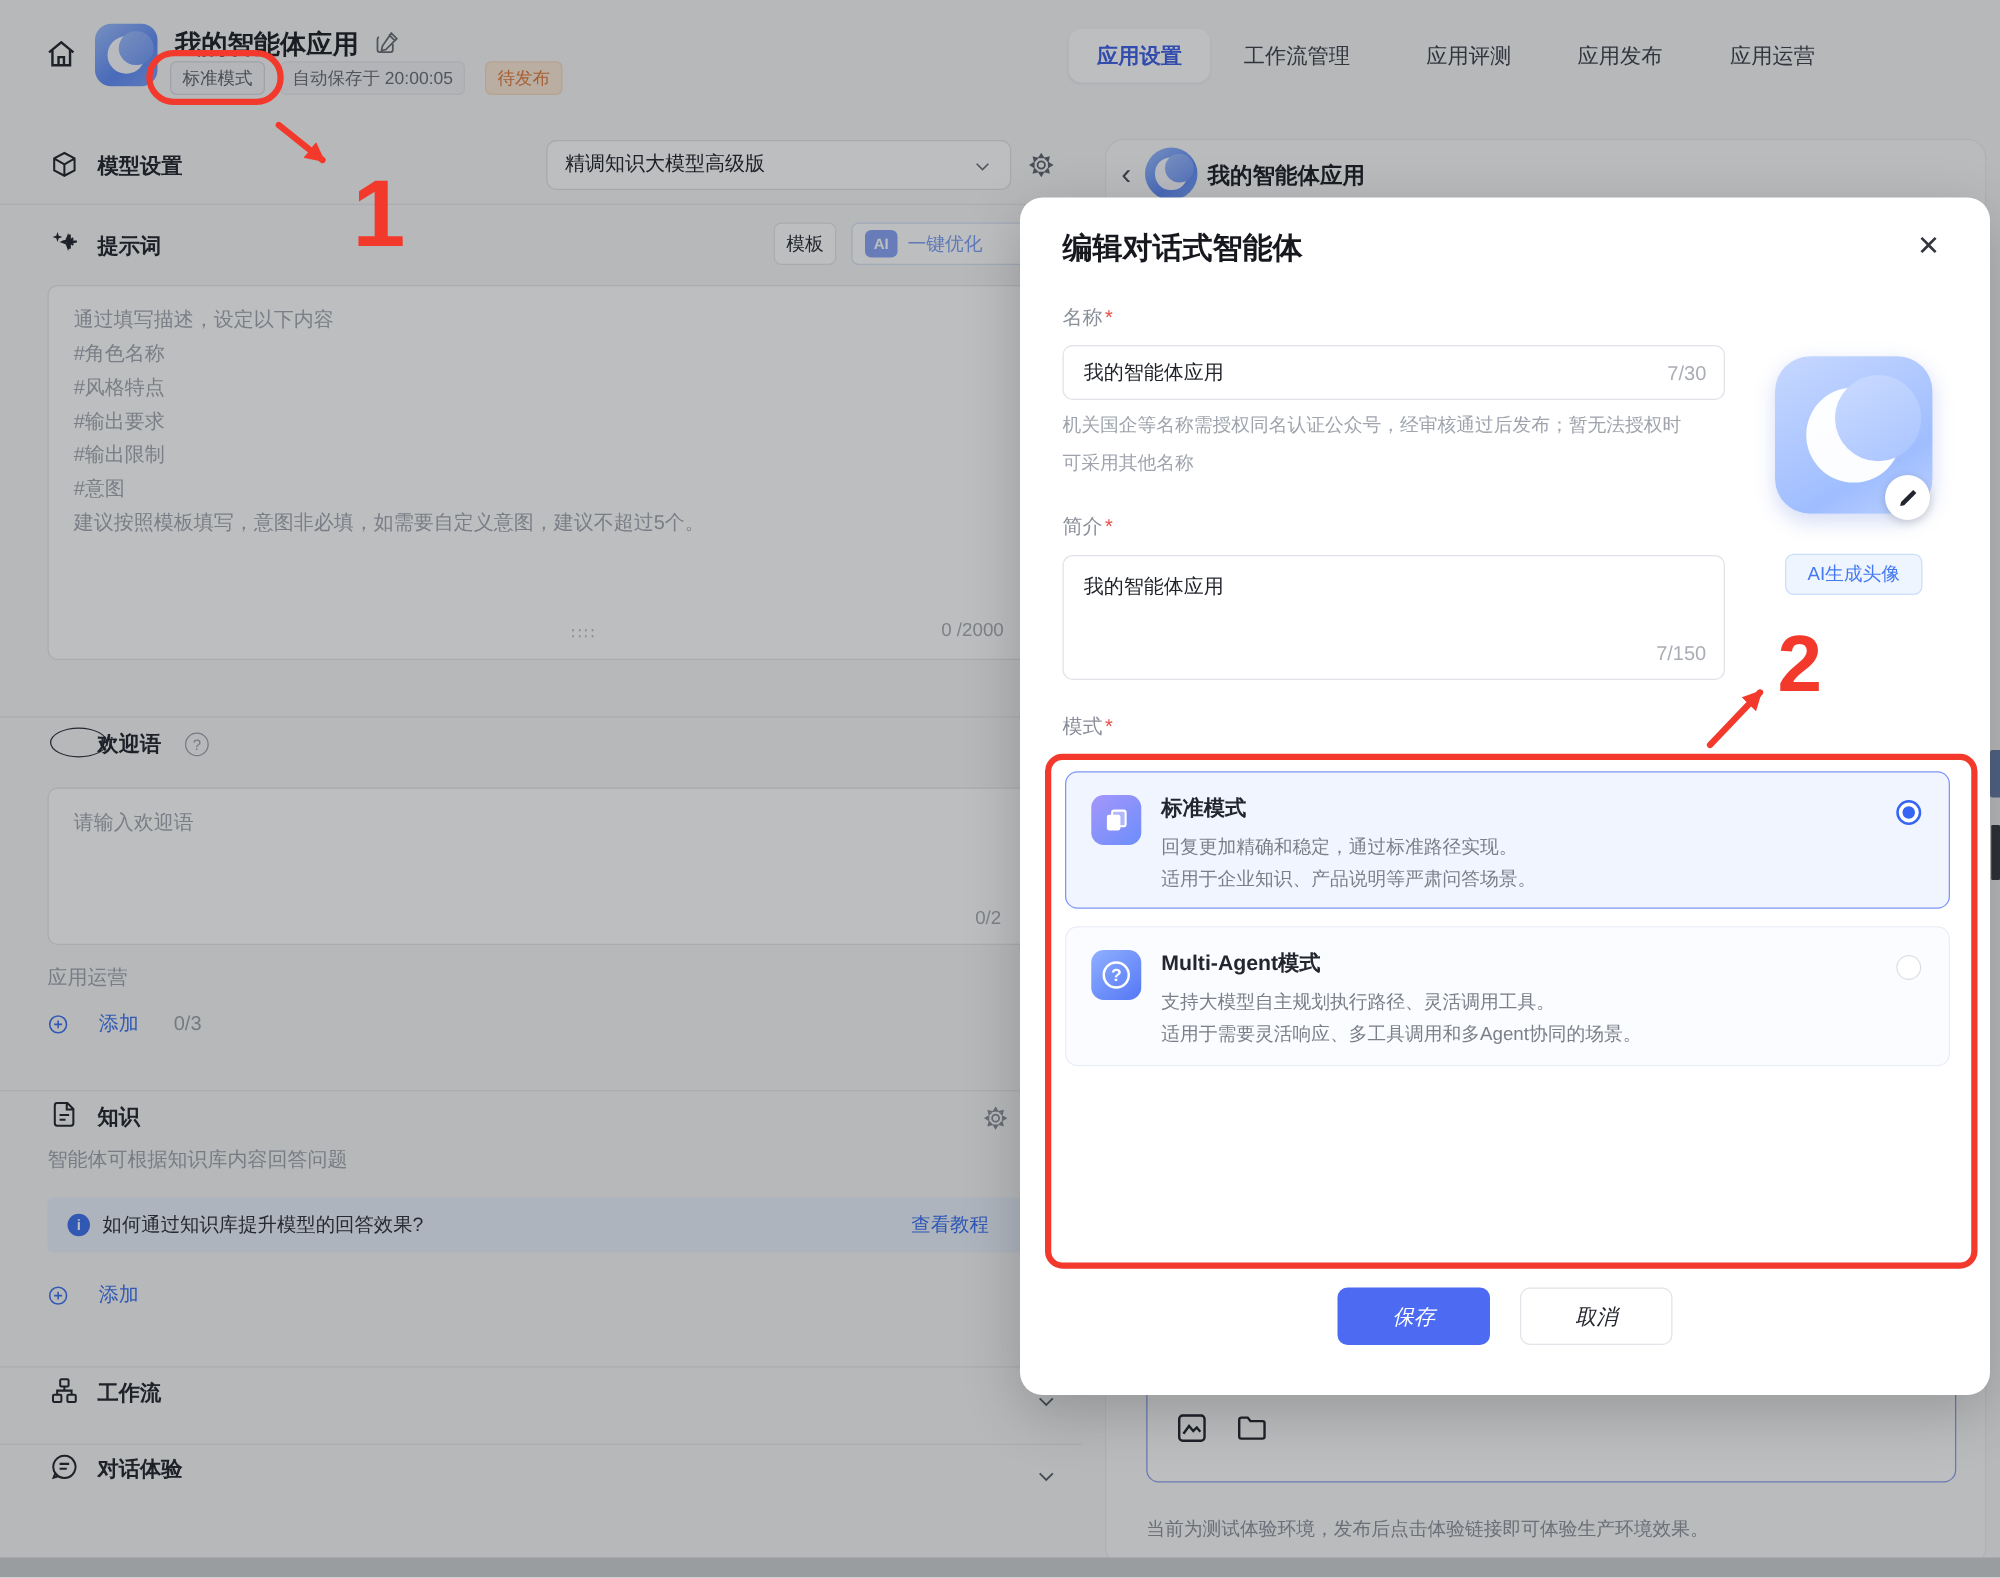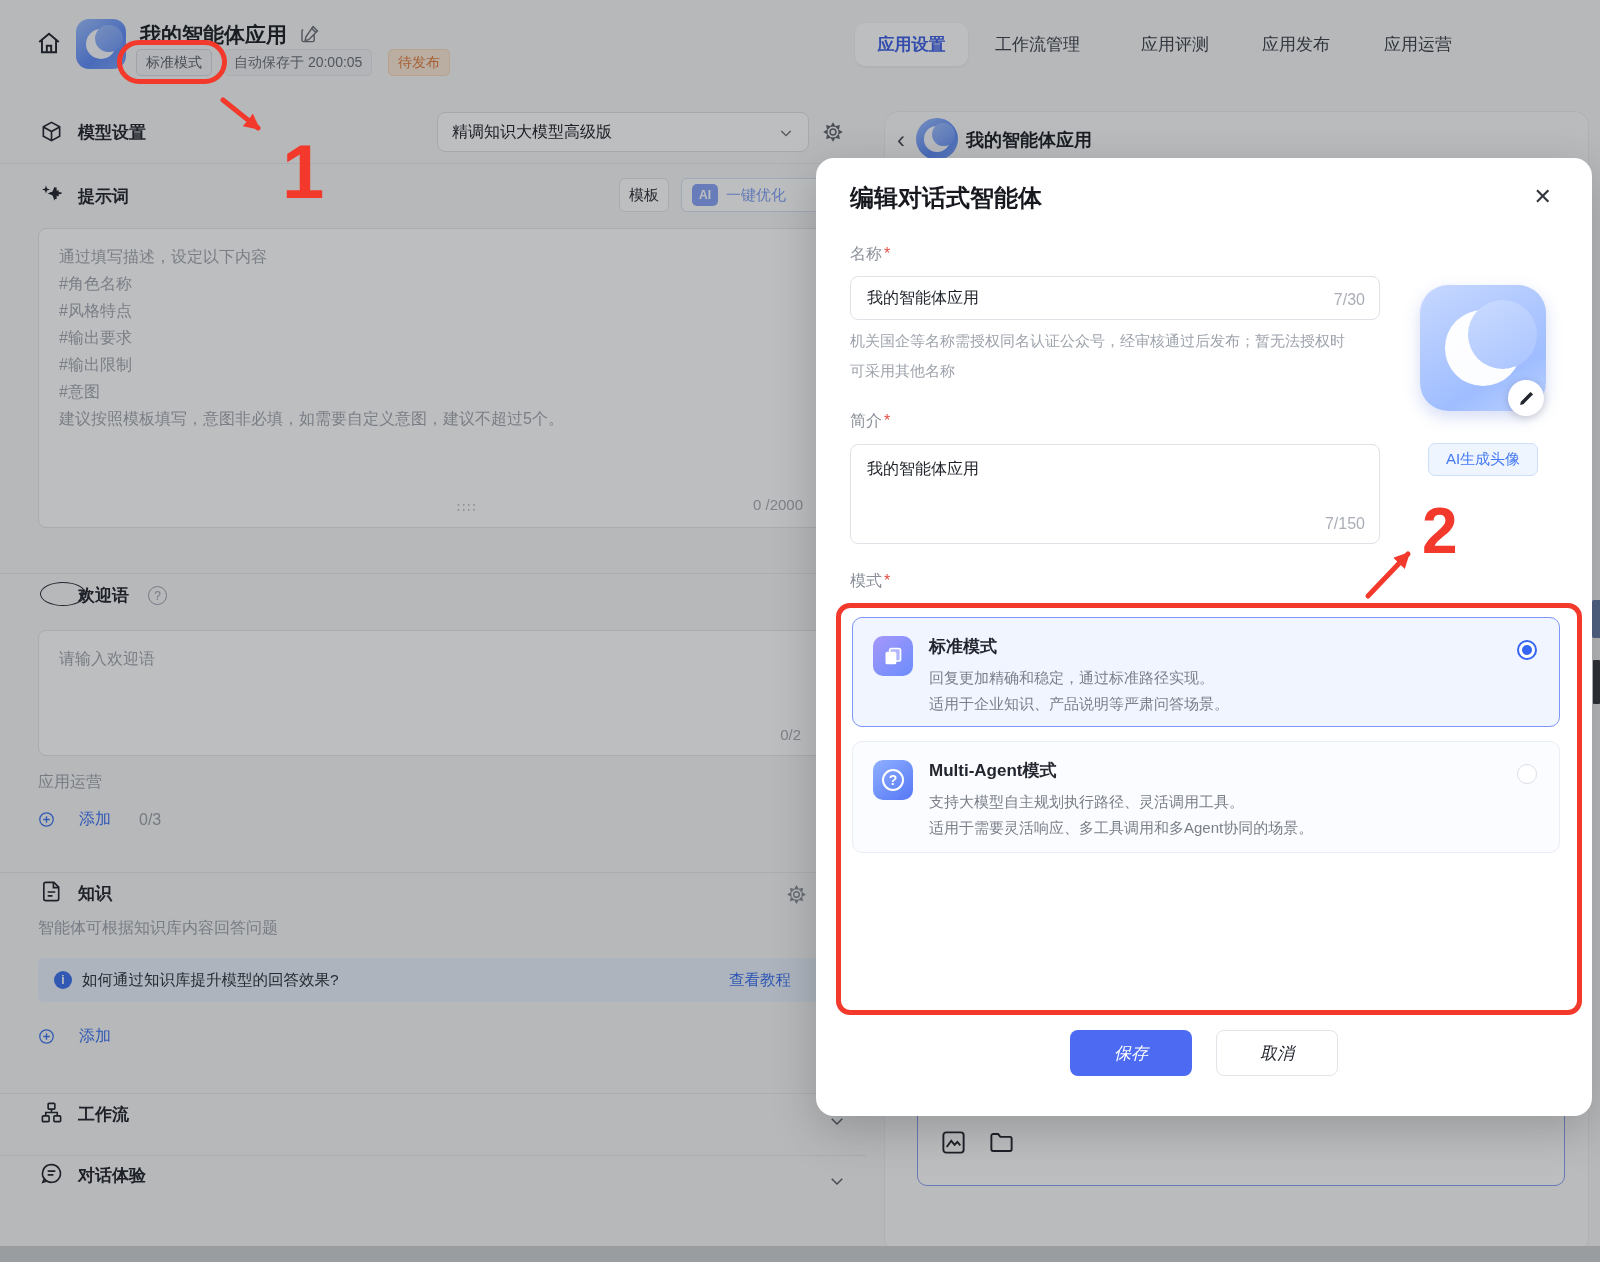--- a/index.html
+++ b/index.html
@@ -272,20 +272,21 @@
       <div class="panel-title">我的智能体应用</div>
       <div class="chat-input">
         <svg class="abs" style="left:22px;top:78px;" width="27" height="27" viewBox="0 0 24 24" fill="none" stroke="#23262E" stroke-width="1.7">
             <rect x="3" y="3" width="18" height="18" rx="2.5"></rect>
             <path d="M6 16 L10 10.5 L13 14 L15.5 11.5 L18 14.5"></path>
           </svg>
         <svg class="abs" style="left:70px;top:78px;" width="27" height="27" viewBox="0 0 24 24" fill="none" stroke="#23262E" stroke-width="1.7">
             <path d="M3 6 A1.5 1.5 0 0 1 4.5 4.5 H9 L11 7 H19.5 A1.5 1.5 0 0 1 21 8.5 V18 A1.5 1.5 0 0 1 19.5 19.5 H4.5 A1.5 1.5 0 0 1 3 18 Z"></path>
           </svg>
       </div>
+      <div class="panel-note">当前为测试体验环境，发布后点击体验链接即可体验生产环境效果。</div>
     </div>
 
     <div class="bottom-band"></div>
     <div class="edge-w1"></div>
     <div class="edge-w2"></div>
   </div>
 
   <div id="dim"></div>
 
   <div id="modal">

